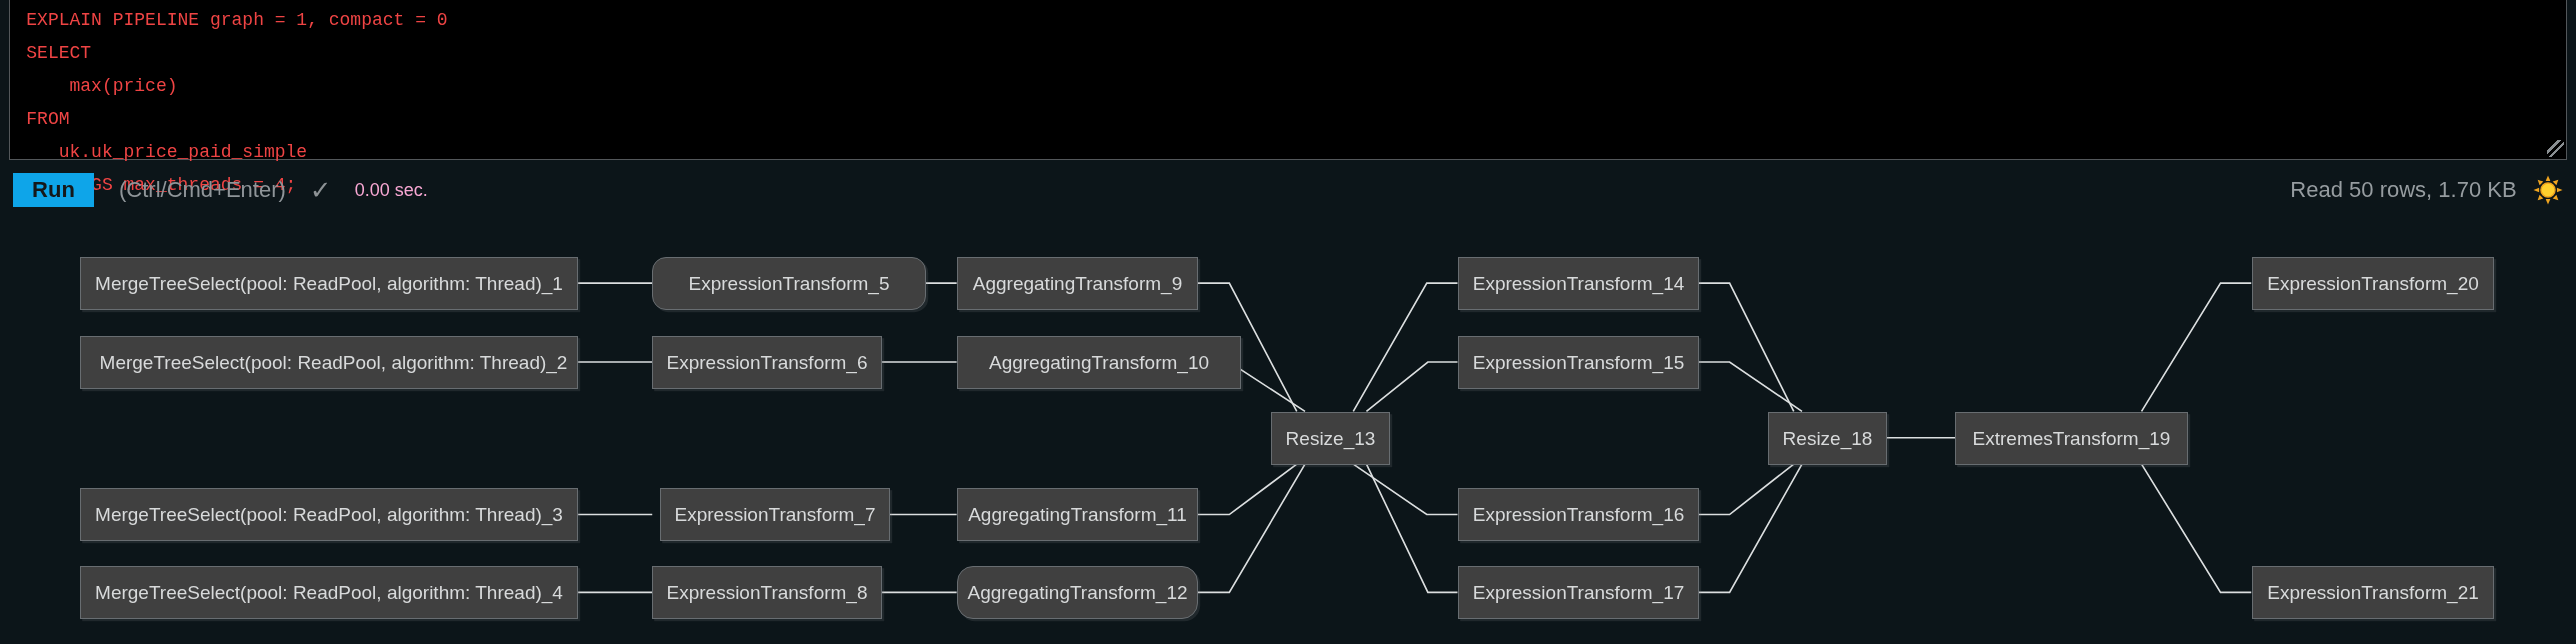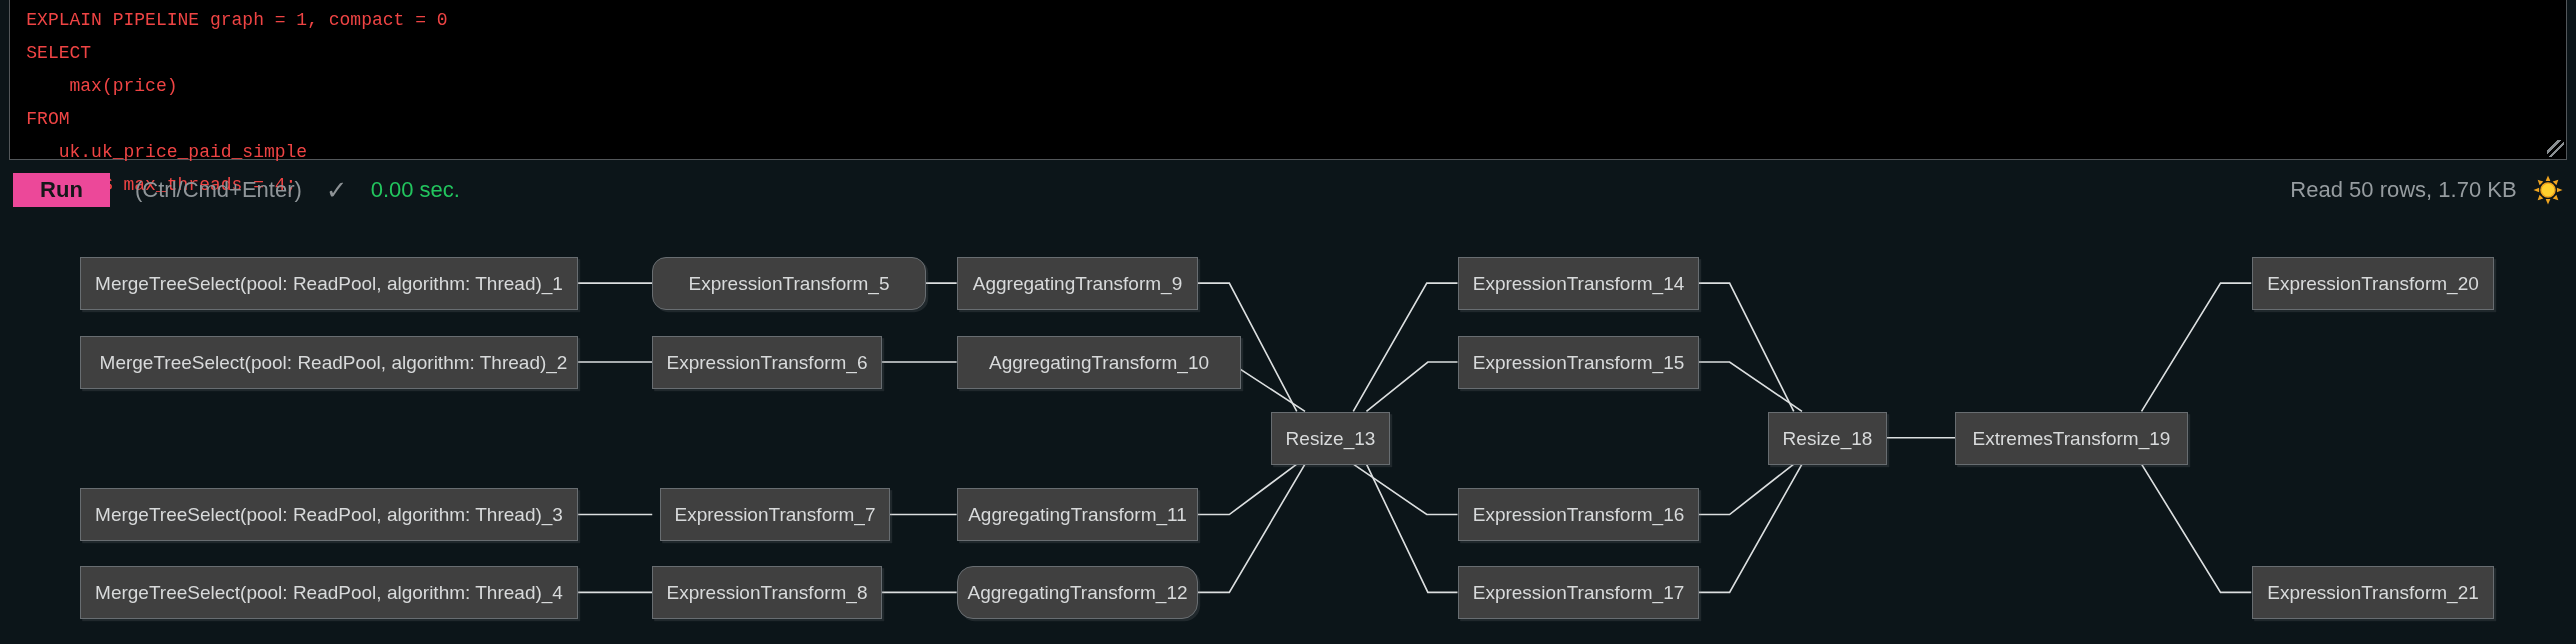--- a/index.html
+++ b/index.html
@@ -31,32 +31,32 @@
     width:16.5px;height:16.5px;
     background:
       linear-gradient(135deg, transparent 0 7.7px, #8a8f92 7.7px 10px, transparent 10px 13px, #8a8f92 13px 15.4px, transparent 15.4px);
   }
   
   .toolbar{
     position:absolute;left:13px;right:13px;top:173px;height:34px;
     display:flex;align-items:center;
   }
   .run-btn{
-    width:97px;height:34px;
-    background:#ec4899;
+    width:81px;height:34px;
+    background:#0ea5e9;
     color:#15181a;
     border:none;
     font-family:"Liberation Sans", sans-serif;
     font-size:22px;font-weight:bold;
     display:flex;align-items:center;justify-content:center;
     cursor:pointer;
   }
   .hint{color:#8f9599;font-size:22px;margin-left:25px;}
   .check{color:#8d9295;font-size:26px;margin-left:24px;}
-  .elapsed{color:#22c55e;font-size:22px;margin-left:23px;}
+  .elapsed{color:#f9a8d4;font-size:18px;margin-left:23px;}
   .spacer{flex:1;}
   .stats{color:#969ca0;font-size:22px;}
   .theme-toggle{
     width:31px;height:31px;margin-left:15.4px;
     background:none;border:none;padding:0;cursor:pointer;
     display:flex;align-items:center;justify-content:center;
   }
   
   .graph{position:absolute;left:0;top:0;width:2576px;height:644px;}
   .graph svg{position:absolute;left:0;top:0;}

